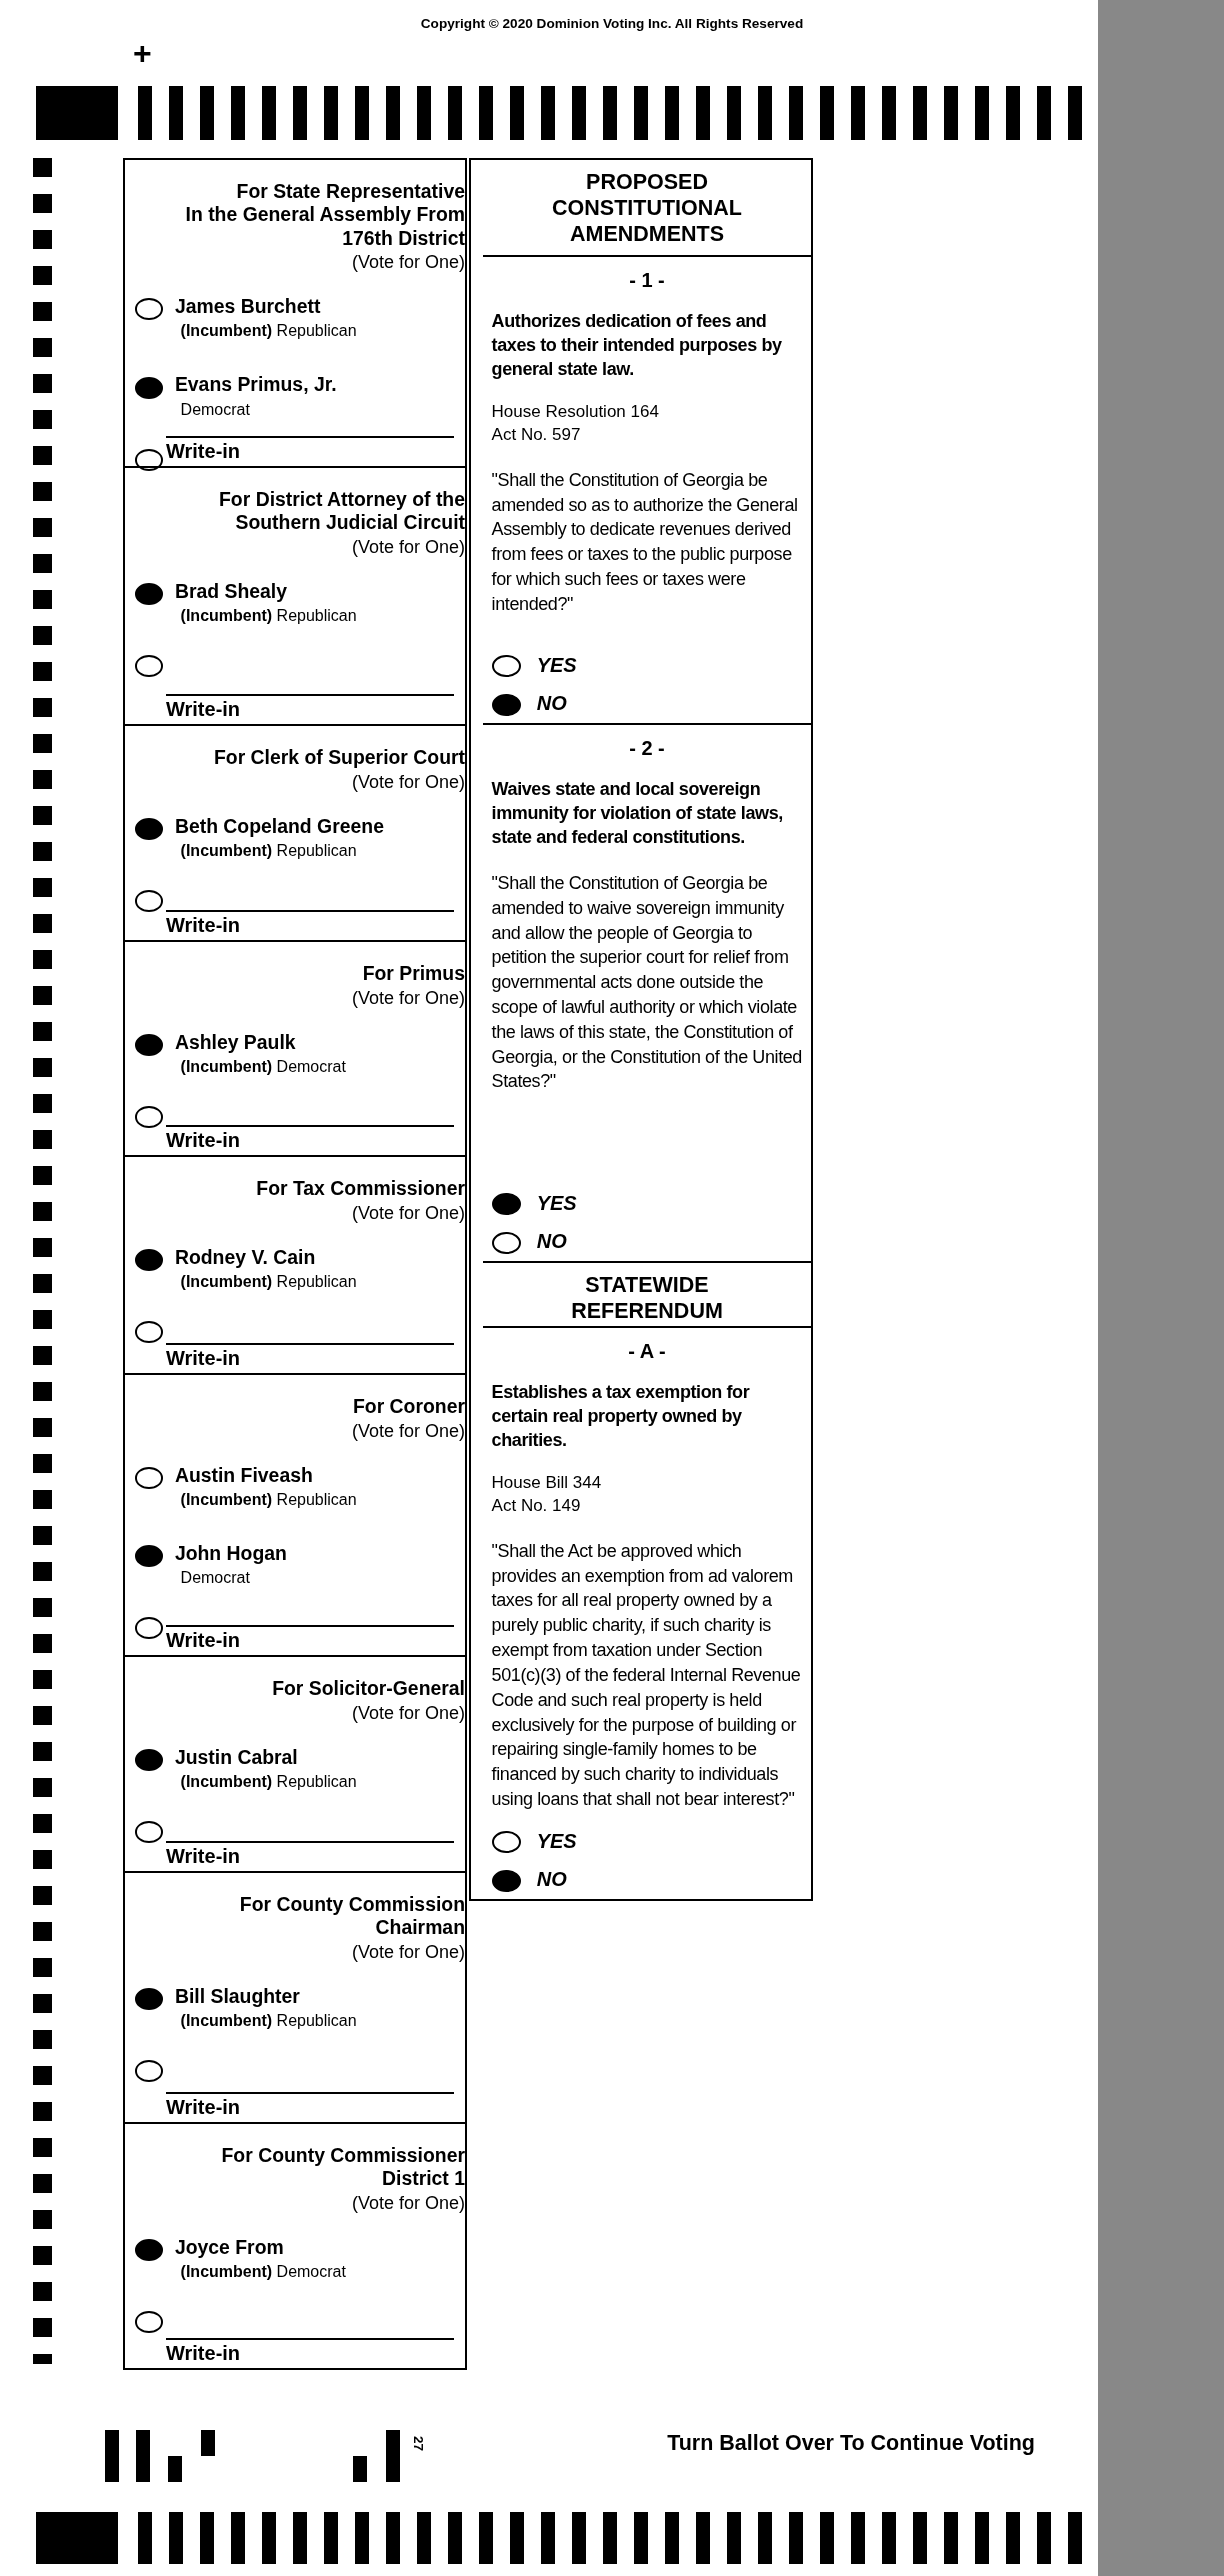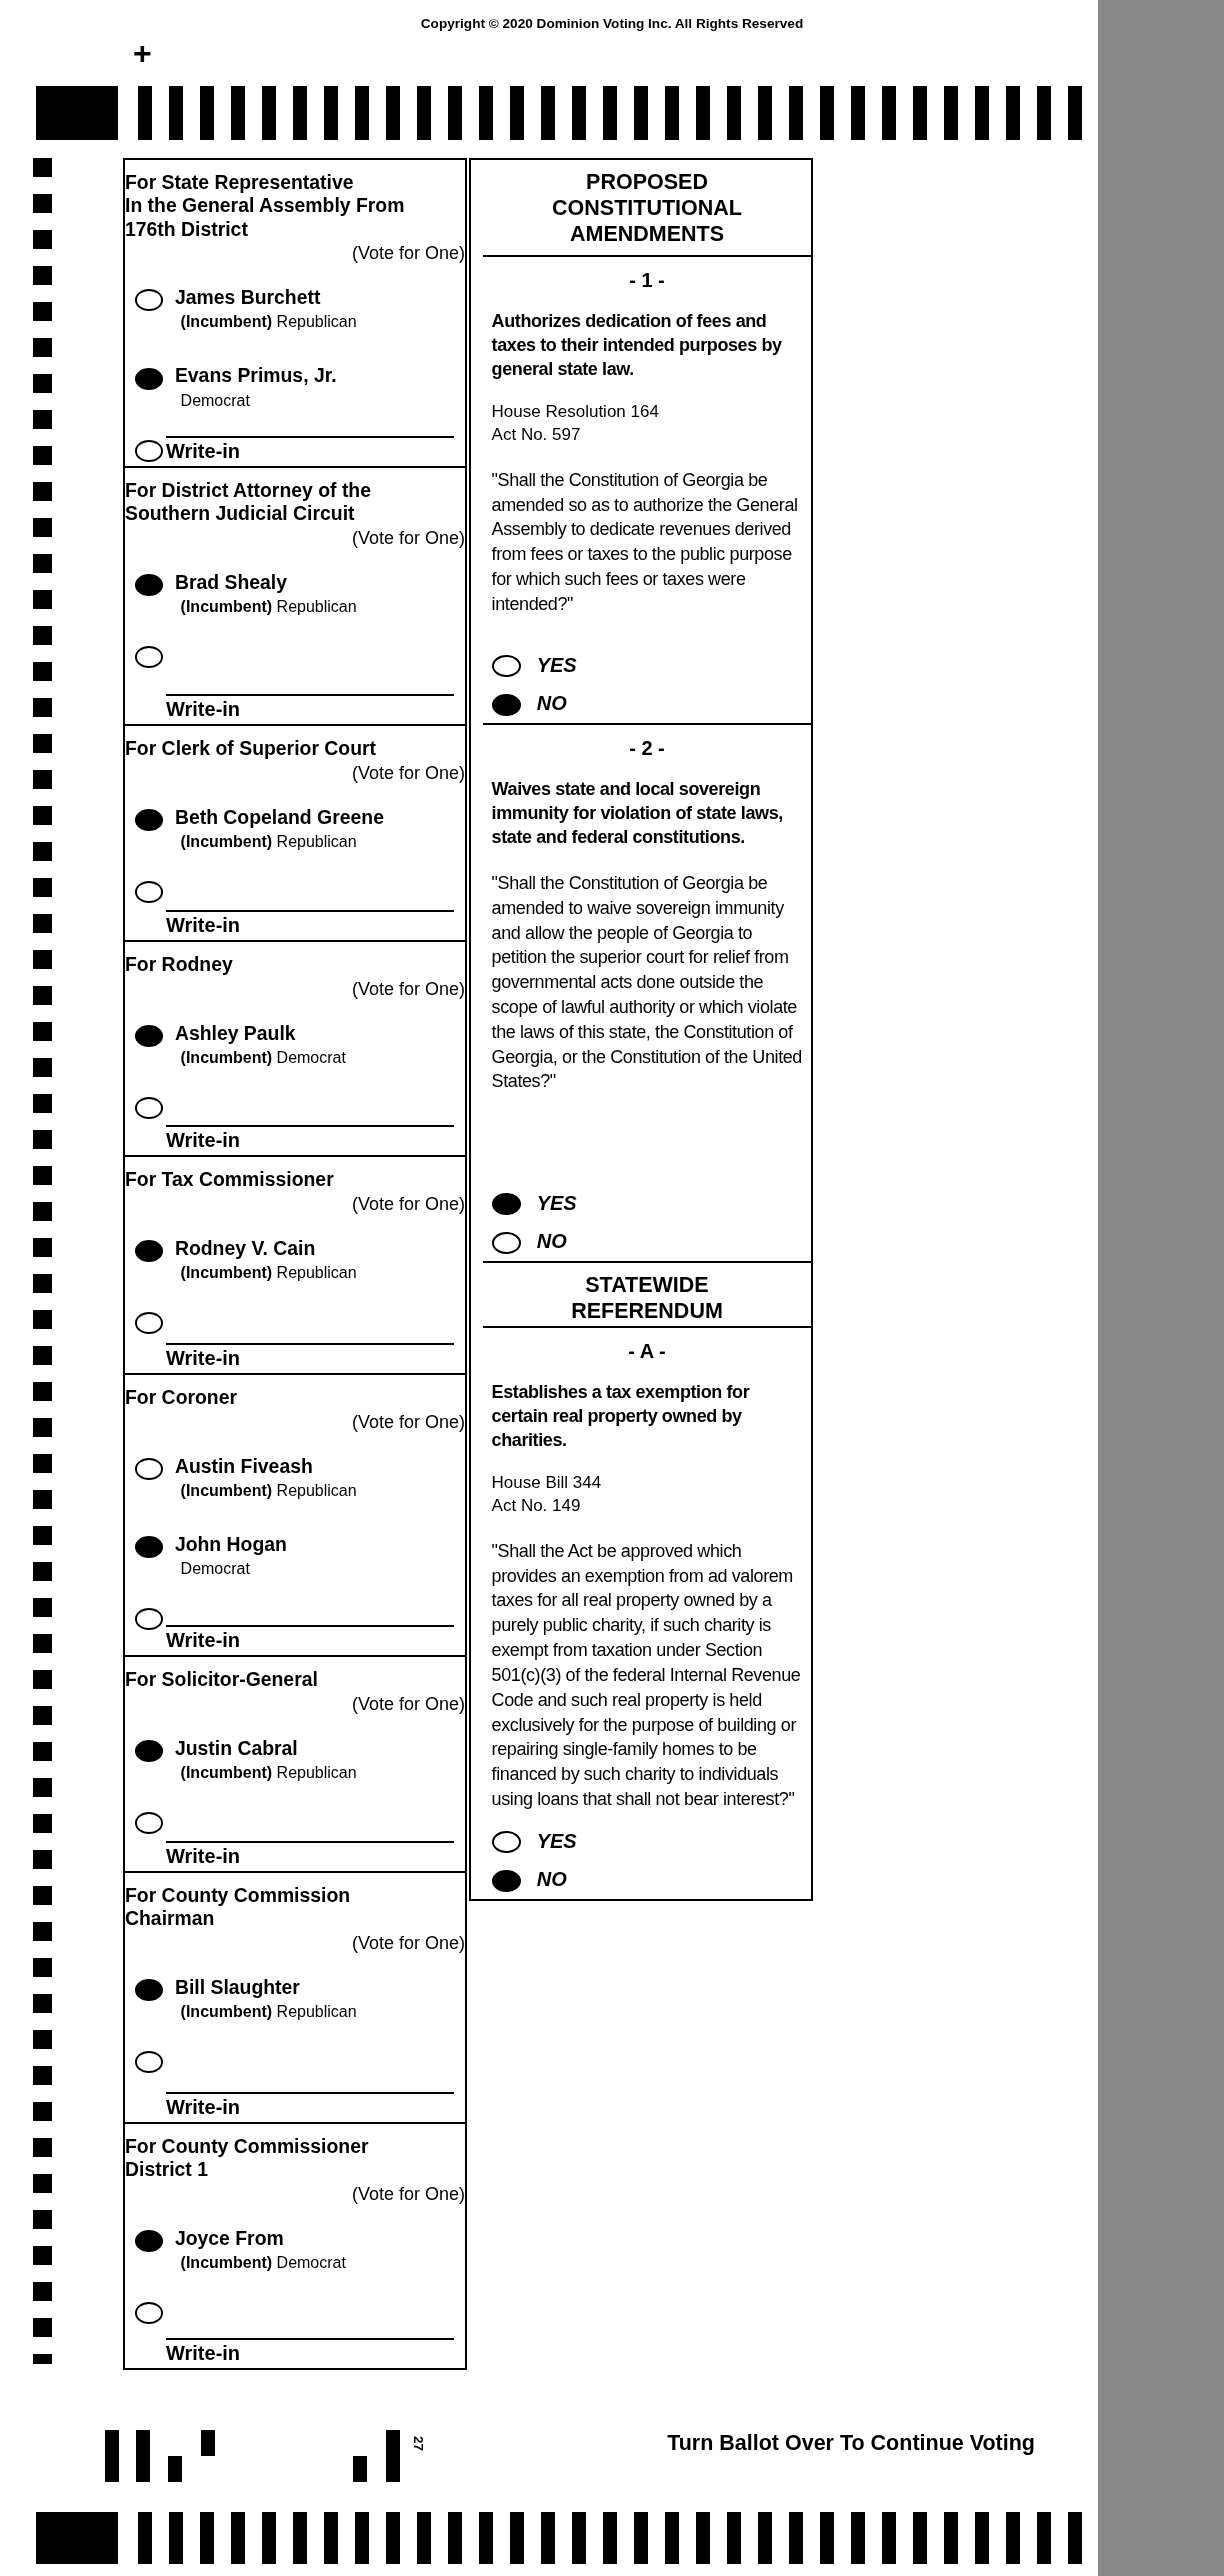--- a/index.html
+++ b/index.html
@@ -35,21 +35,21 @@
   .bc-f{left:386px;top:2430px;height:52px;}
   .bc-label{position:absolute;left:426px;top:2436px;font-size:13.6px;font-weight:bold;
             transform:rotate(90deg);transform-origin:left top;}
 
   
   .ballot-left{position:absolute;left:123px;top:158px;width:340px;border:2.2px solid #000;}
   .ballot-right{position:absolute;left:469px;top:158px;width:328px;border:2.2px solid #000;padding-left:12px;}
 
   .contest{position:relative;border-top:2.2px solid #000;}
   .contest:first-child{border-top:none;}
-  .contest-title{text-align:left;font-weight:bold;font-size:19.4px;line-height:1.2;padding-top:11px;}
+  .contest-title{text-align:right;font-weight:bold;font-size:19.4px;line-height:1.2;padding-top:20px;}
   .vote-for{text-align:right;font-size:18px;line-height:1.3;margin-top:1.4px;}
   .cand{display:flex;align-items:flex-start;margin:21.5px 0 0 10px;}
   .cand + .cand{margin-top:34px;}
   .bubble{width:24.4px;height:18px;border:2.2px solid #000;border-radius:50%;flex:none;
           margin-top:2.2px;background:#fff;}
   .bubble.filled{background:#000;}
   .cand-text{margin-left:11.5px;}
   .cand-name{font-weight:bold;font-size:19.4px;line-height:1.1;}
   .cand-party{font-size:16px;margin-top:5px;margin-left:5.7px;}
   .empty-row{margin:30px 0 0 10px;}
@@ -148,21 +148,21 @@
         </div>
       </div>
       <div class="empty-row">
           <div class="bubble"></div>
         </div>
       <div class="write-in">Write-in</div>
     </div>
 
     <div class="contest" style="height:213px">
       <div class="contest-title">
-        <div>For Rodney</div>
+        <div>For Primus</div>
       </div>
       <div class="vote-for">(Vote for One)</div>
       <div class="cand">
         <div class="bubble filled"></div>
         <div class="cand-text">
           <div class="cand-name">Ashley Paulk</div>
           <div class="cand-party"><b>(Incumbent)</b> <span>Democrat</span></div>
         </div>
       </div>
       <div class="empty-row">

